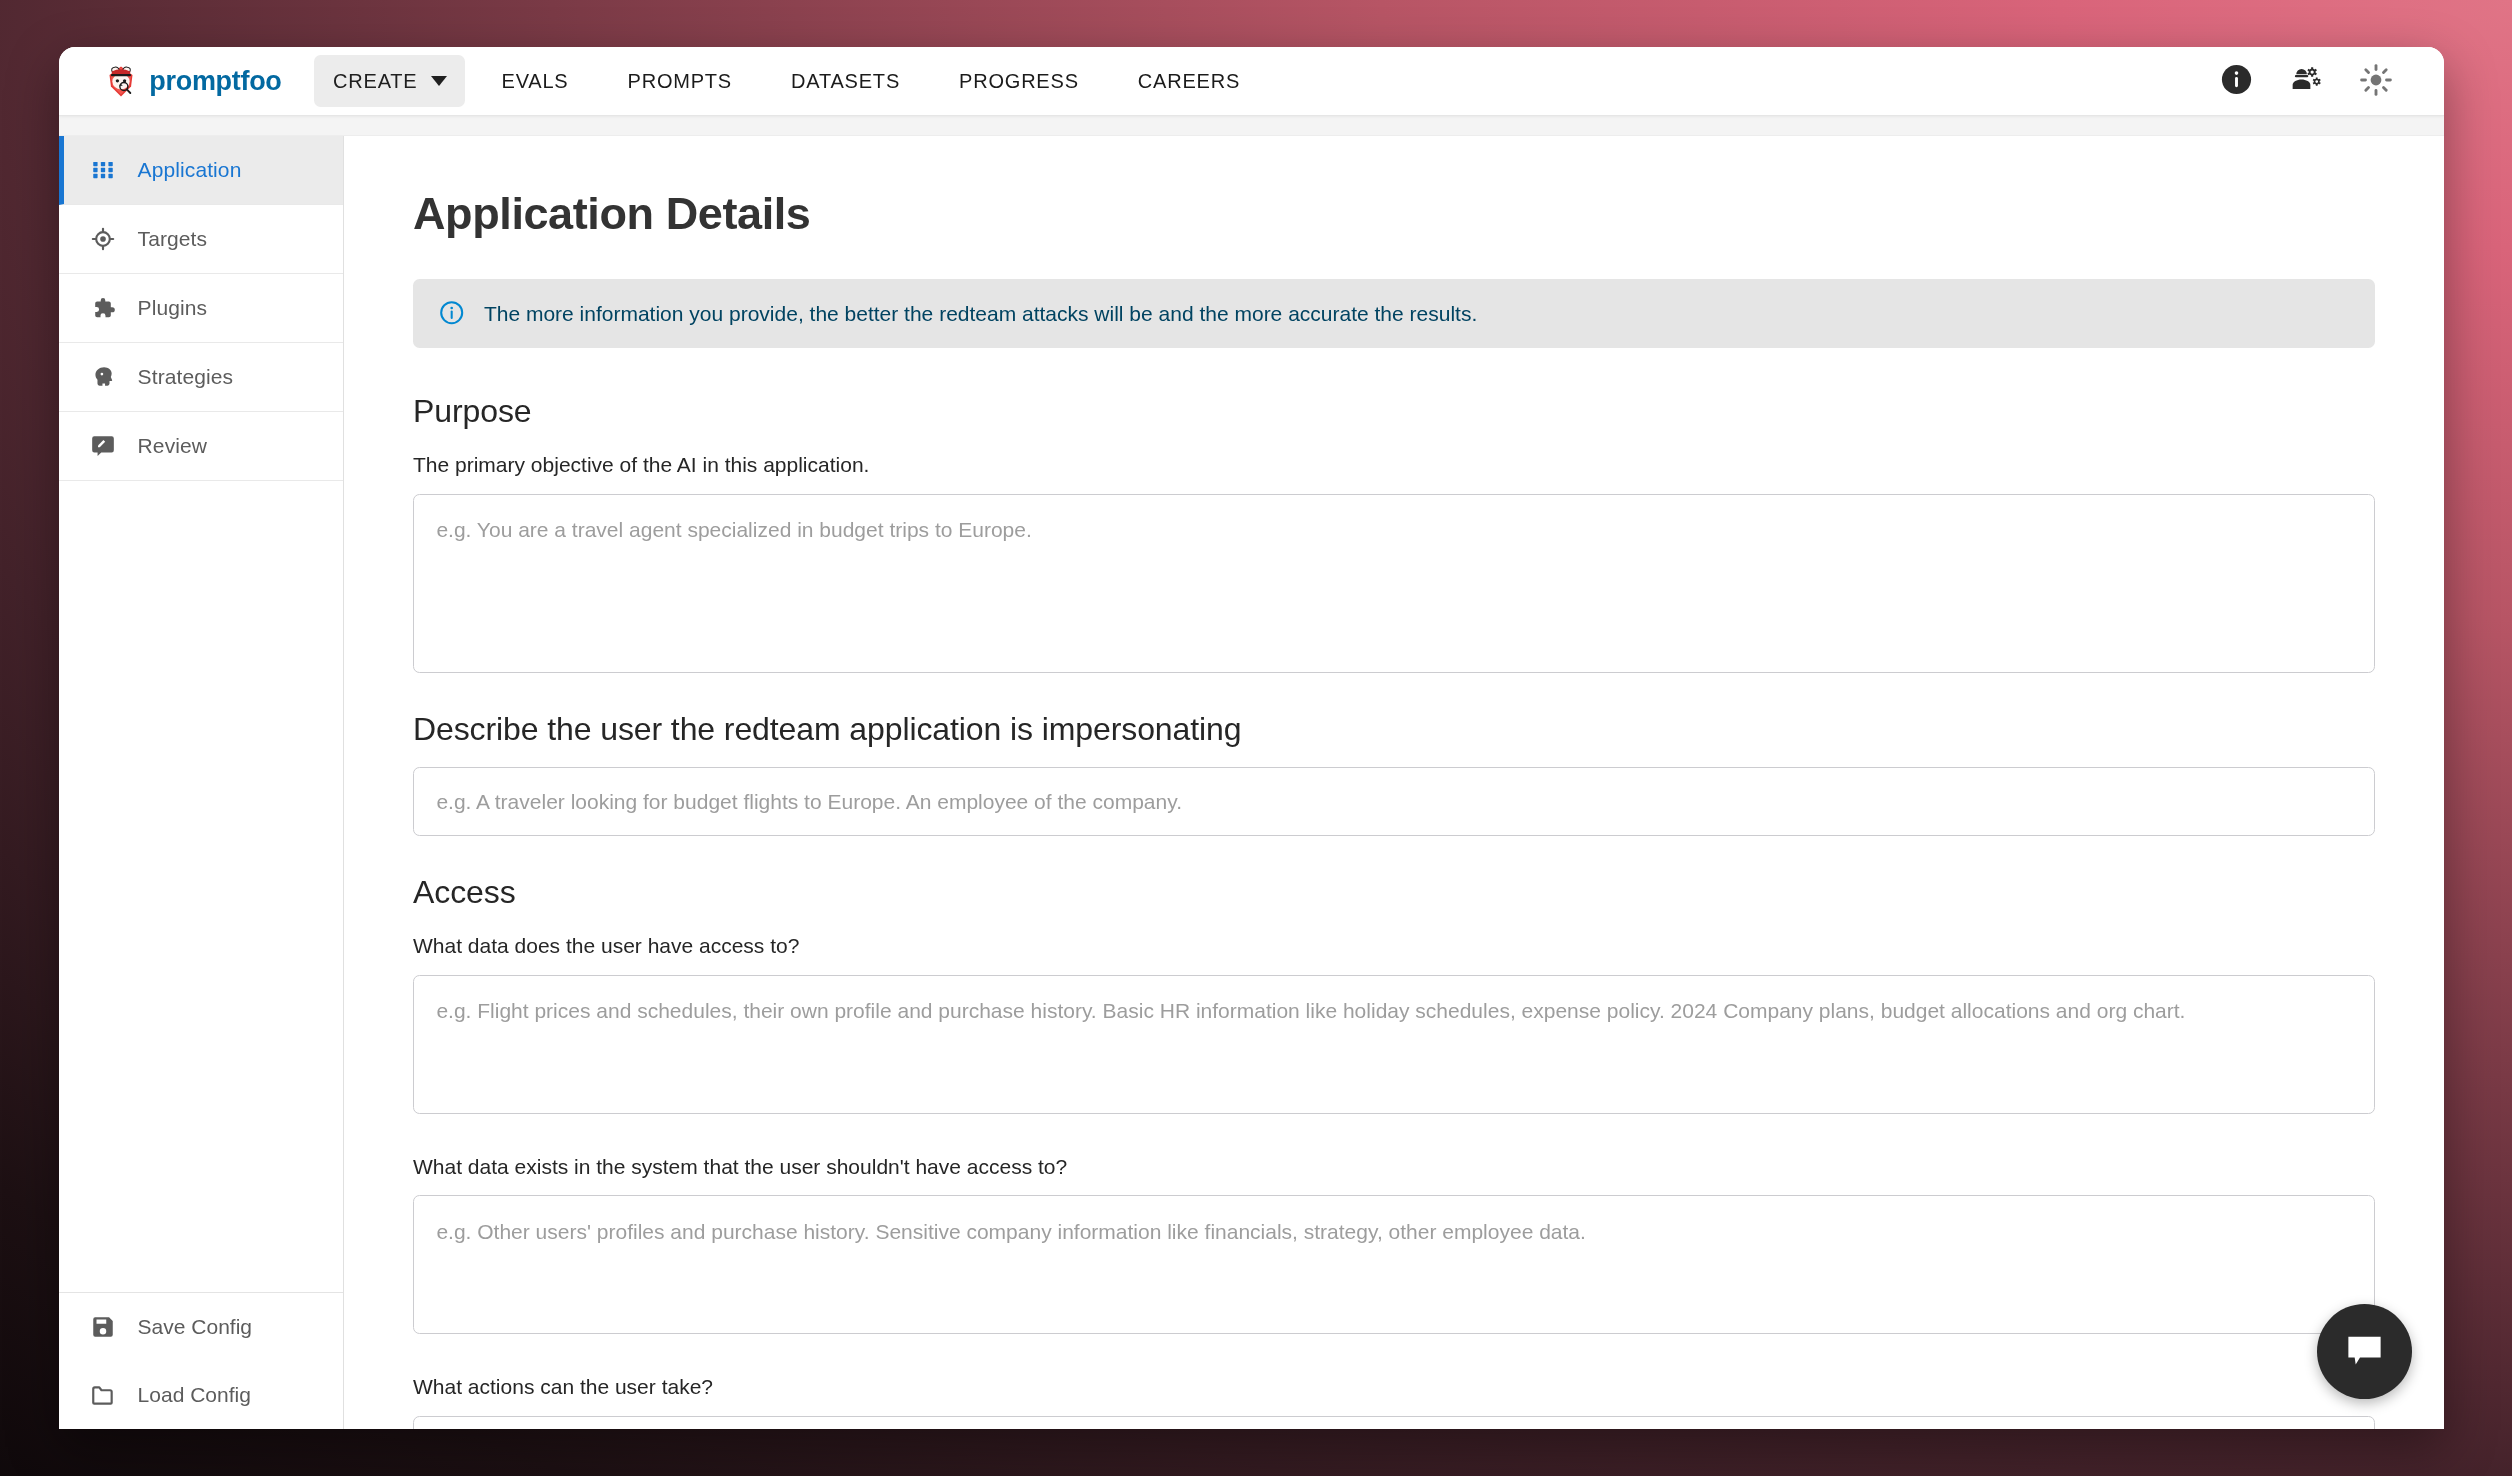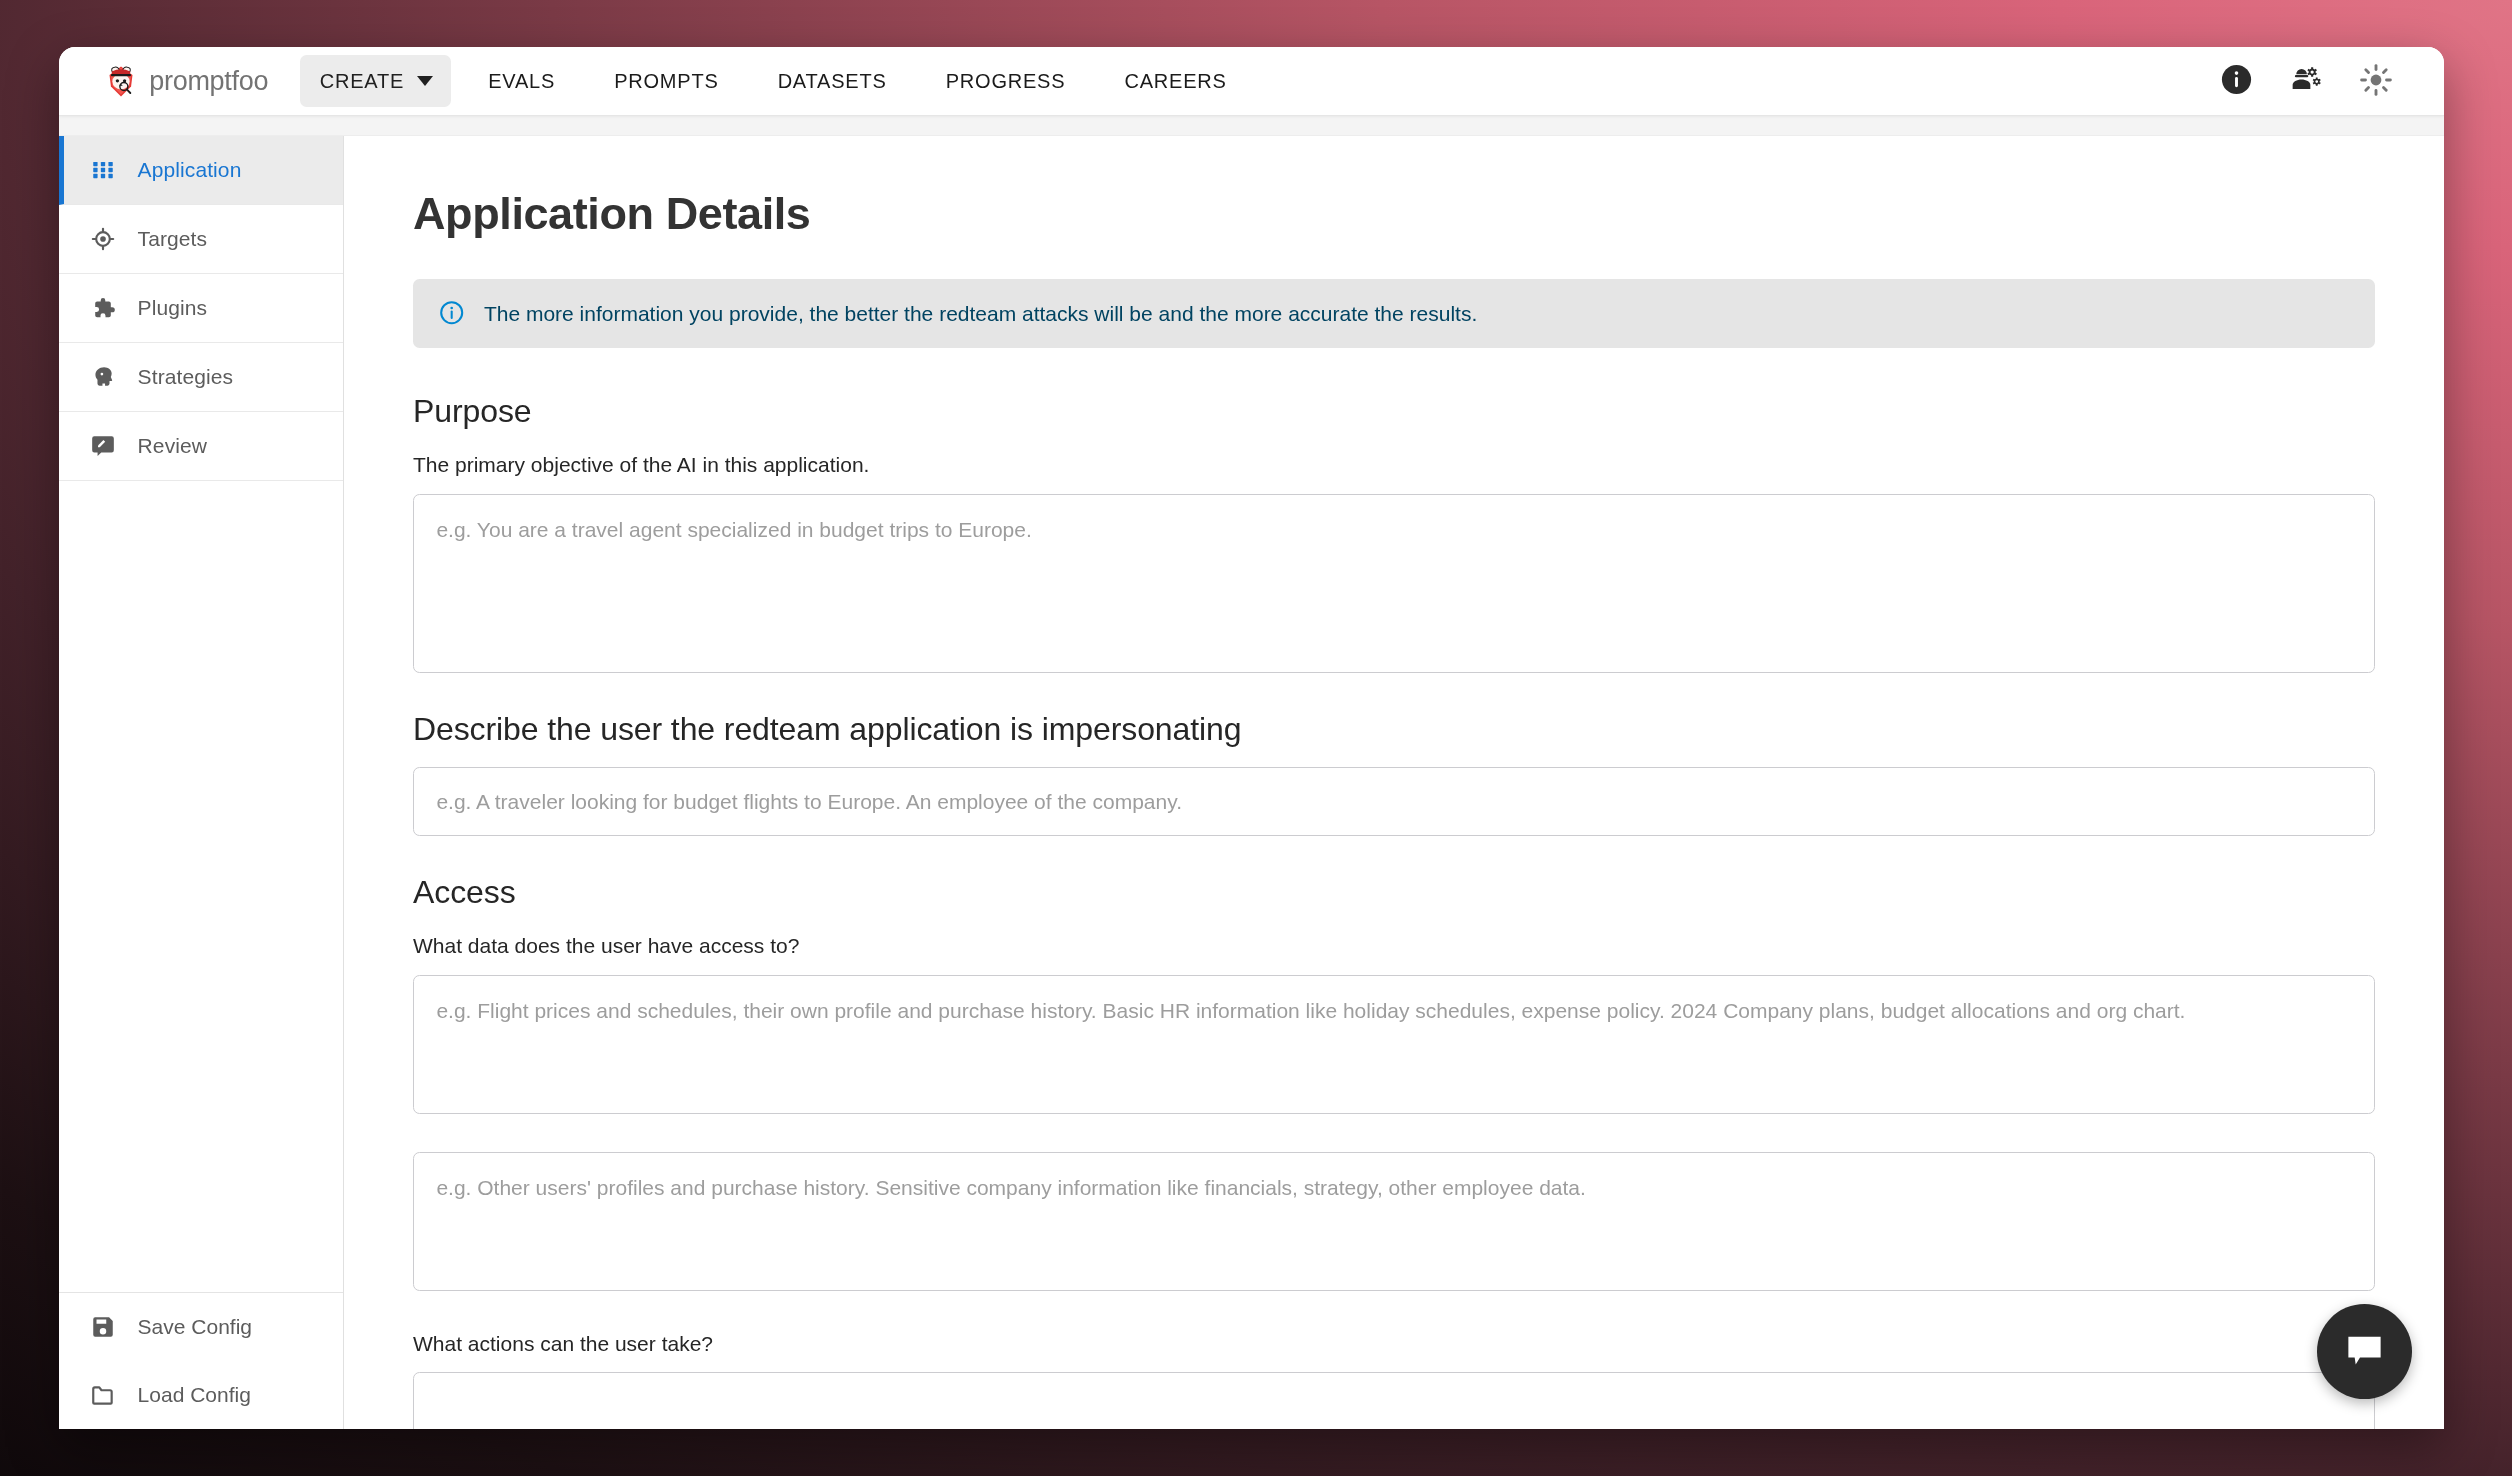--- a/index.html
+++ b/index.html
@@ -52,22 +52,22 @@
   .brand {
     display: flex;
     align-items: center;
     gap: 12.3px;
     margin-right: 32px;
     cursor: pointer;
   }
   .brand-logo { width: 32px; height: 33px; display:block; }
   .brand-name {
     font-size: 27px;
-    font-weight: normal;
-    color: #737373;
+    font-weight: bold;
+    color: #0369a1;
     letter-spacing: -0.3px;
   }
 
   .create-btn {
     display: flex;
     align-items: center;
     gap: 13px;
     background: #ececec;
     border: none;
     border-radius: 6.5px;
@@ -455,20 +455,21 @@
       </div>
 
       <h2 class="section-title">Access</h2>
 
       <div class="field-block">
         <div class="field-label">What data does the user have access to?</div>
         <textarea class="text-area ta-access" placeholder="e.g. Flight prices and schedules, their own profile and purchase history. Basic HR information like holiday schedules, expense policy. 2024 Company plans, budget allocations and org chart." style=""></textarea>
       </div>
 
       <div class="field-block">
+        <div class="field-label">What data exists in the system that the user shouldn't have access to?</div>
         <textarea class="text-area ta-access" placeholder="e.g. Other users' profiles and purchase history. Sensitive company information like financials, strategy, other employee data." style=""></textarea>
       </div>
 
       <div class="field-block">
         <div class="field-label">What actions can the user take?</div>
         <textarea class="text-area ta-access" style=""></textarea>
       </div>
 
     </main>
   </div>

